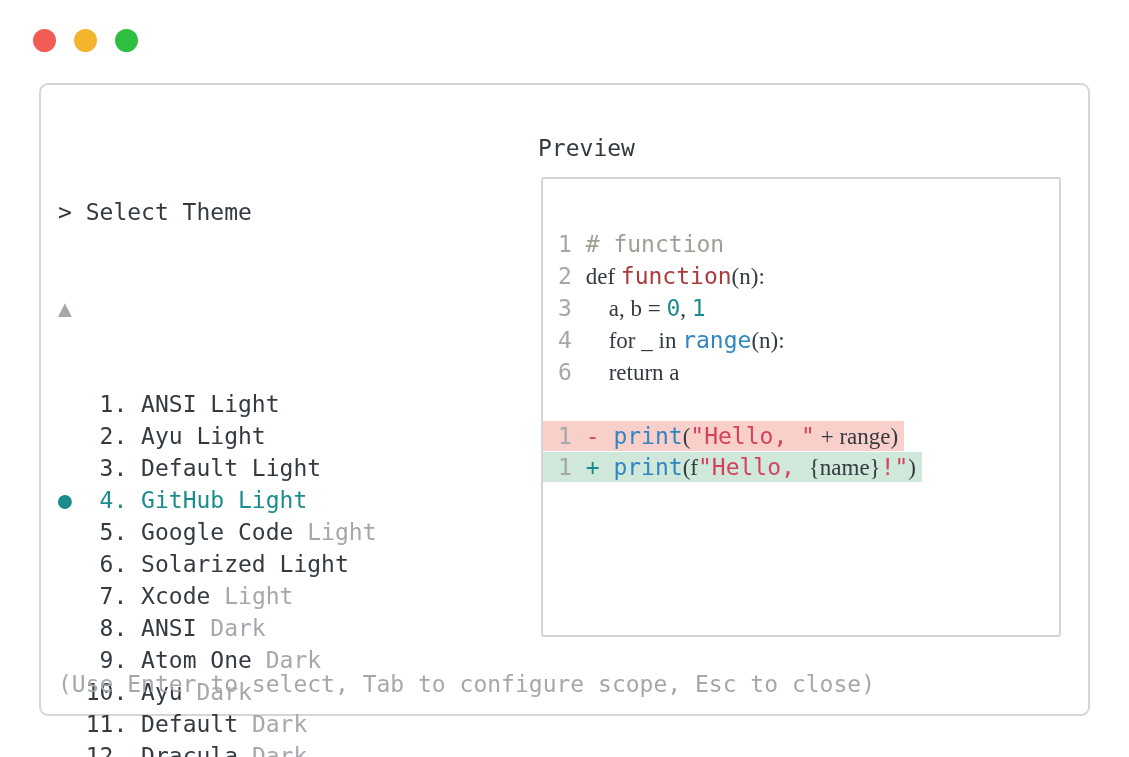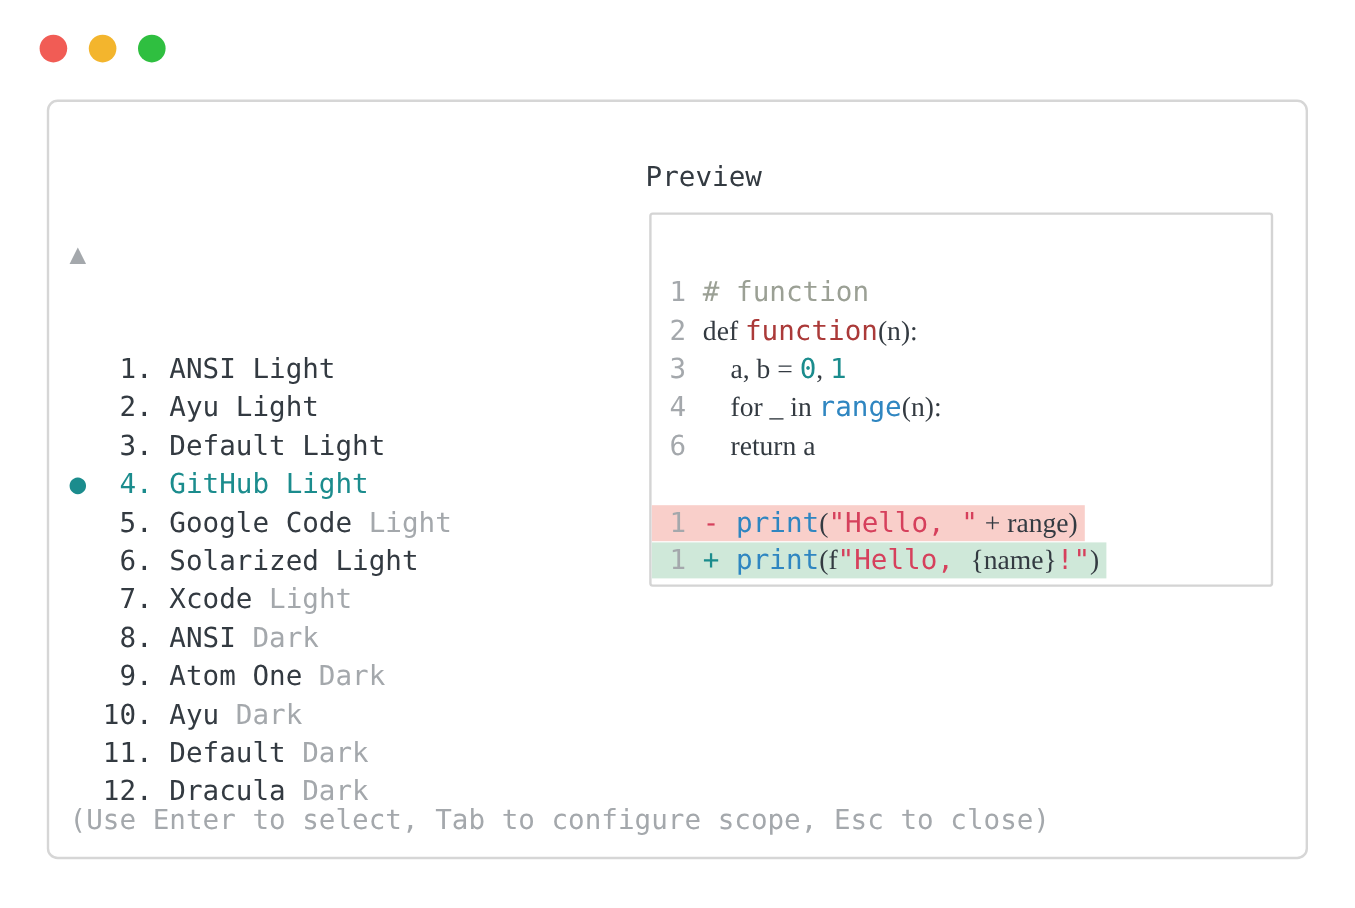--- a/index.html
+++ b/index.html
@@ -36,21 +36,21 @@
     position:absolute; left:17px; top:583px;
     font-size:23px; line-height:32px; white-space:pre; color:var(--muted);
   }
 
   
   .preview-label {
     position:absolute; left:497px; top:47px;
     font-size:23px; line-height:32px; color:var(--text);
   }
   .pbox {
-    position:absolute; left:500px; top:92px; width:520px; height:312px;
+    position:absolute; left:500px; top:92px; width:520px; height:460px;
     box-sizing:border-box; border:2px solid var(--panel-border);
     border-radius:3px; background:#fff; padding-top:49px; overflow:hidden;
   }
   .cl {
     height:32px; font-size:23px; line-height:32px;
     white-space:pre; padding-left:15px; color:var(--text);
   }
   .cl .ln { color:var(--muted); }
   .cl.del, .cl.ins { height:30px; line-height:30px; margin:1px 0; width:fit-content; padding-right:6px; }
   .cl.del { background:var(--diff-del-bg); }
@@ -70,20 +70,21 @@
 
   <div class="lights">
     <div class="light red"></div>
     <div class="light yellow"></div>
     <div class="light green"></div>
   </div>
 
   <div class="window">
 
     <div class="picker">
+      <div class="row">&gt; Select Theme</div>
       <div class="row muted">▲</div>
       <div id="theme-list"><div class="row"><span class="bullet">  </span><span class="num"> 1. </span><span class="name">ANSI Light</span></div><div class="row"><span class="bullet">  </span><span class="num"> 2. </span><span class="name">Ayu Light</span></div><div class="row"><span class="bullet">  </span><span class="num"> 3. </span><span class="name">Default Light</span></div><div class="row selected"><span class="bullet">● </span><span class="num"> 4. </span><span class="name">GitHub Light</span></div><div class="row"><span class="bullet">  </span><span class="num"> 5. </span><span class="name">Google Code</span><span class="muted"> Light</span></div><div class="row"><span class="bullet">  </span><span class="num"> 6. </span><span class="name">Solarized Light</span></div><div class="row"><span class="bullet">  </span><span class="num"> 7. </span><span class="name">Xcode</span><span class="muted"> Light</span></div><div class="row"><span class="bullet">  </span><span class="num"> 8. </span><span class="name">ANSI</span><span class="muted"> Dark</span></div><div class="row"><span class="bullet">  </span><span class="num"> 9. </span><span class="name">Atom One</span><span class="muted"> Dark</span></div><div class="row"><span class="bullet">  </span><span class="num">10. </span><span class="name">Ayu</span><span class="muted"> Dark</span></div><div class="row"><span class="bullet">  </span><span class="num">11. </span><span class="name">Default</span><span class="muted"> Dark</span></div><div class="row"><span class="bullet">  </span><span class="num">12. </span><span class="name">Dracula</span><span class="muted"> Dark</span></div></div>
       
     </div>
 
     <div class="help">(Use Enter to select, Tab to configure scope, Esc to close)</div>
 
     <div class="preview-label">Preview</div>
 
     <div class="pbox" id="preview-panel">

